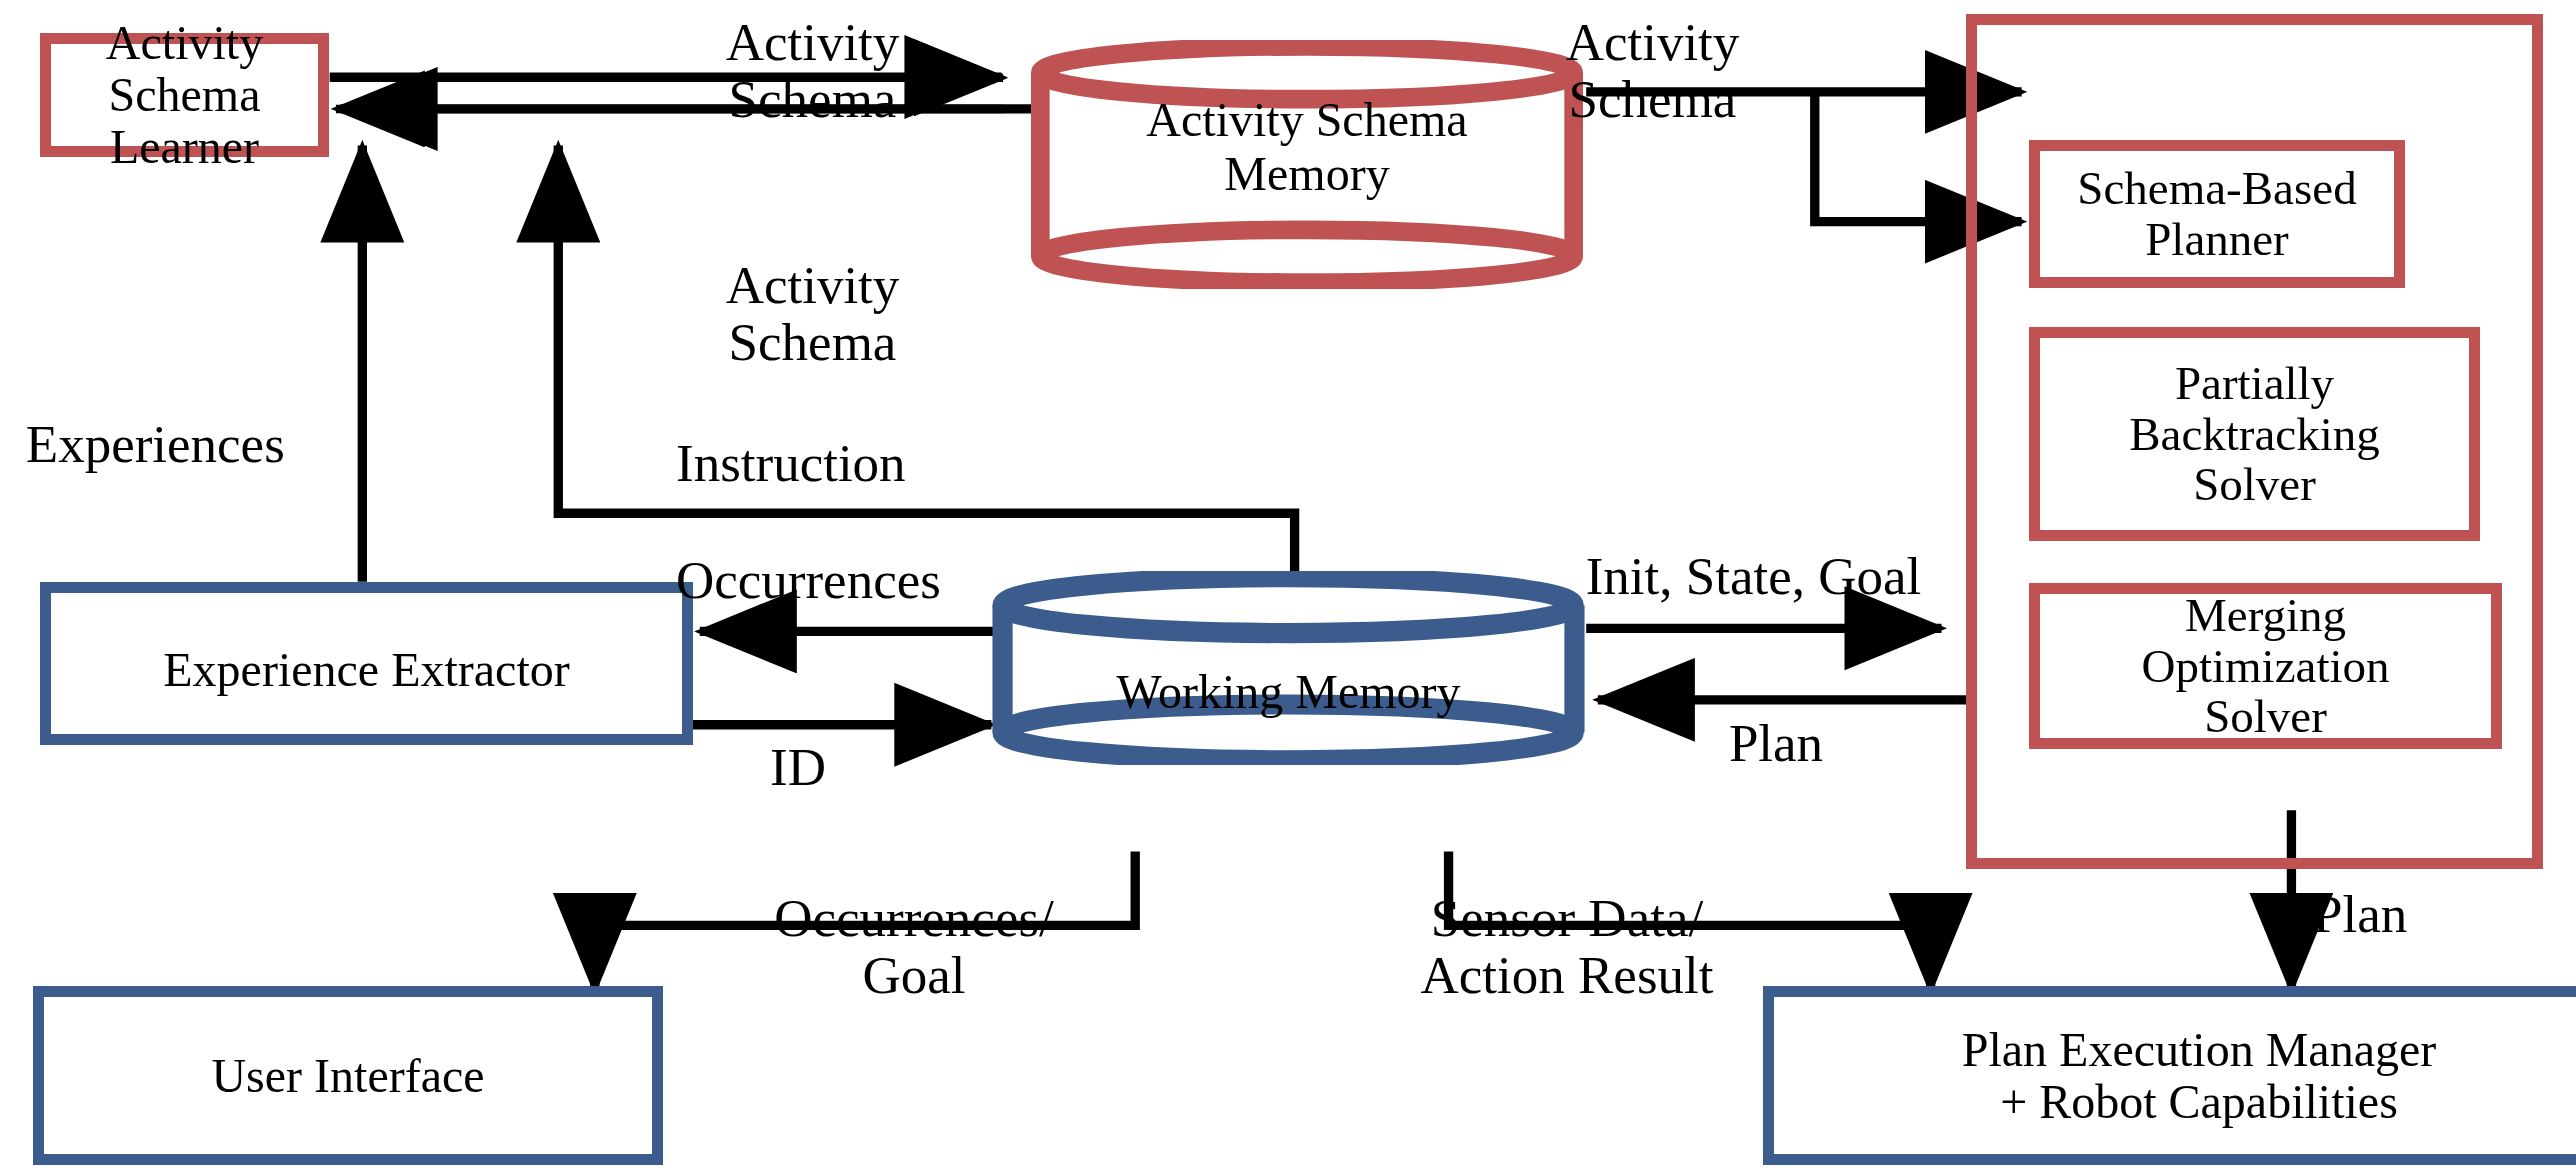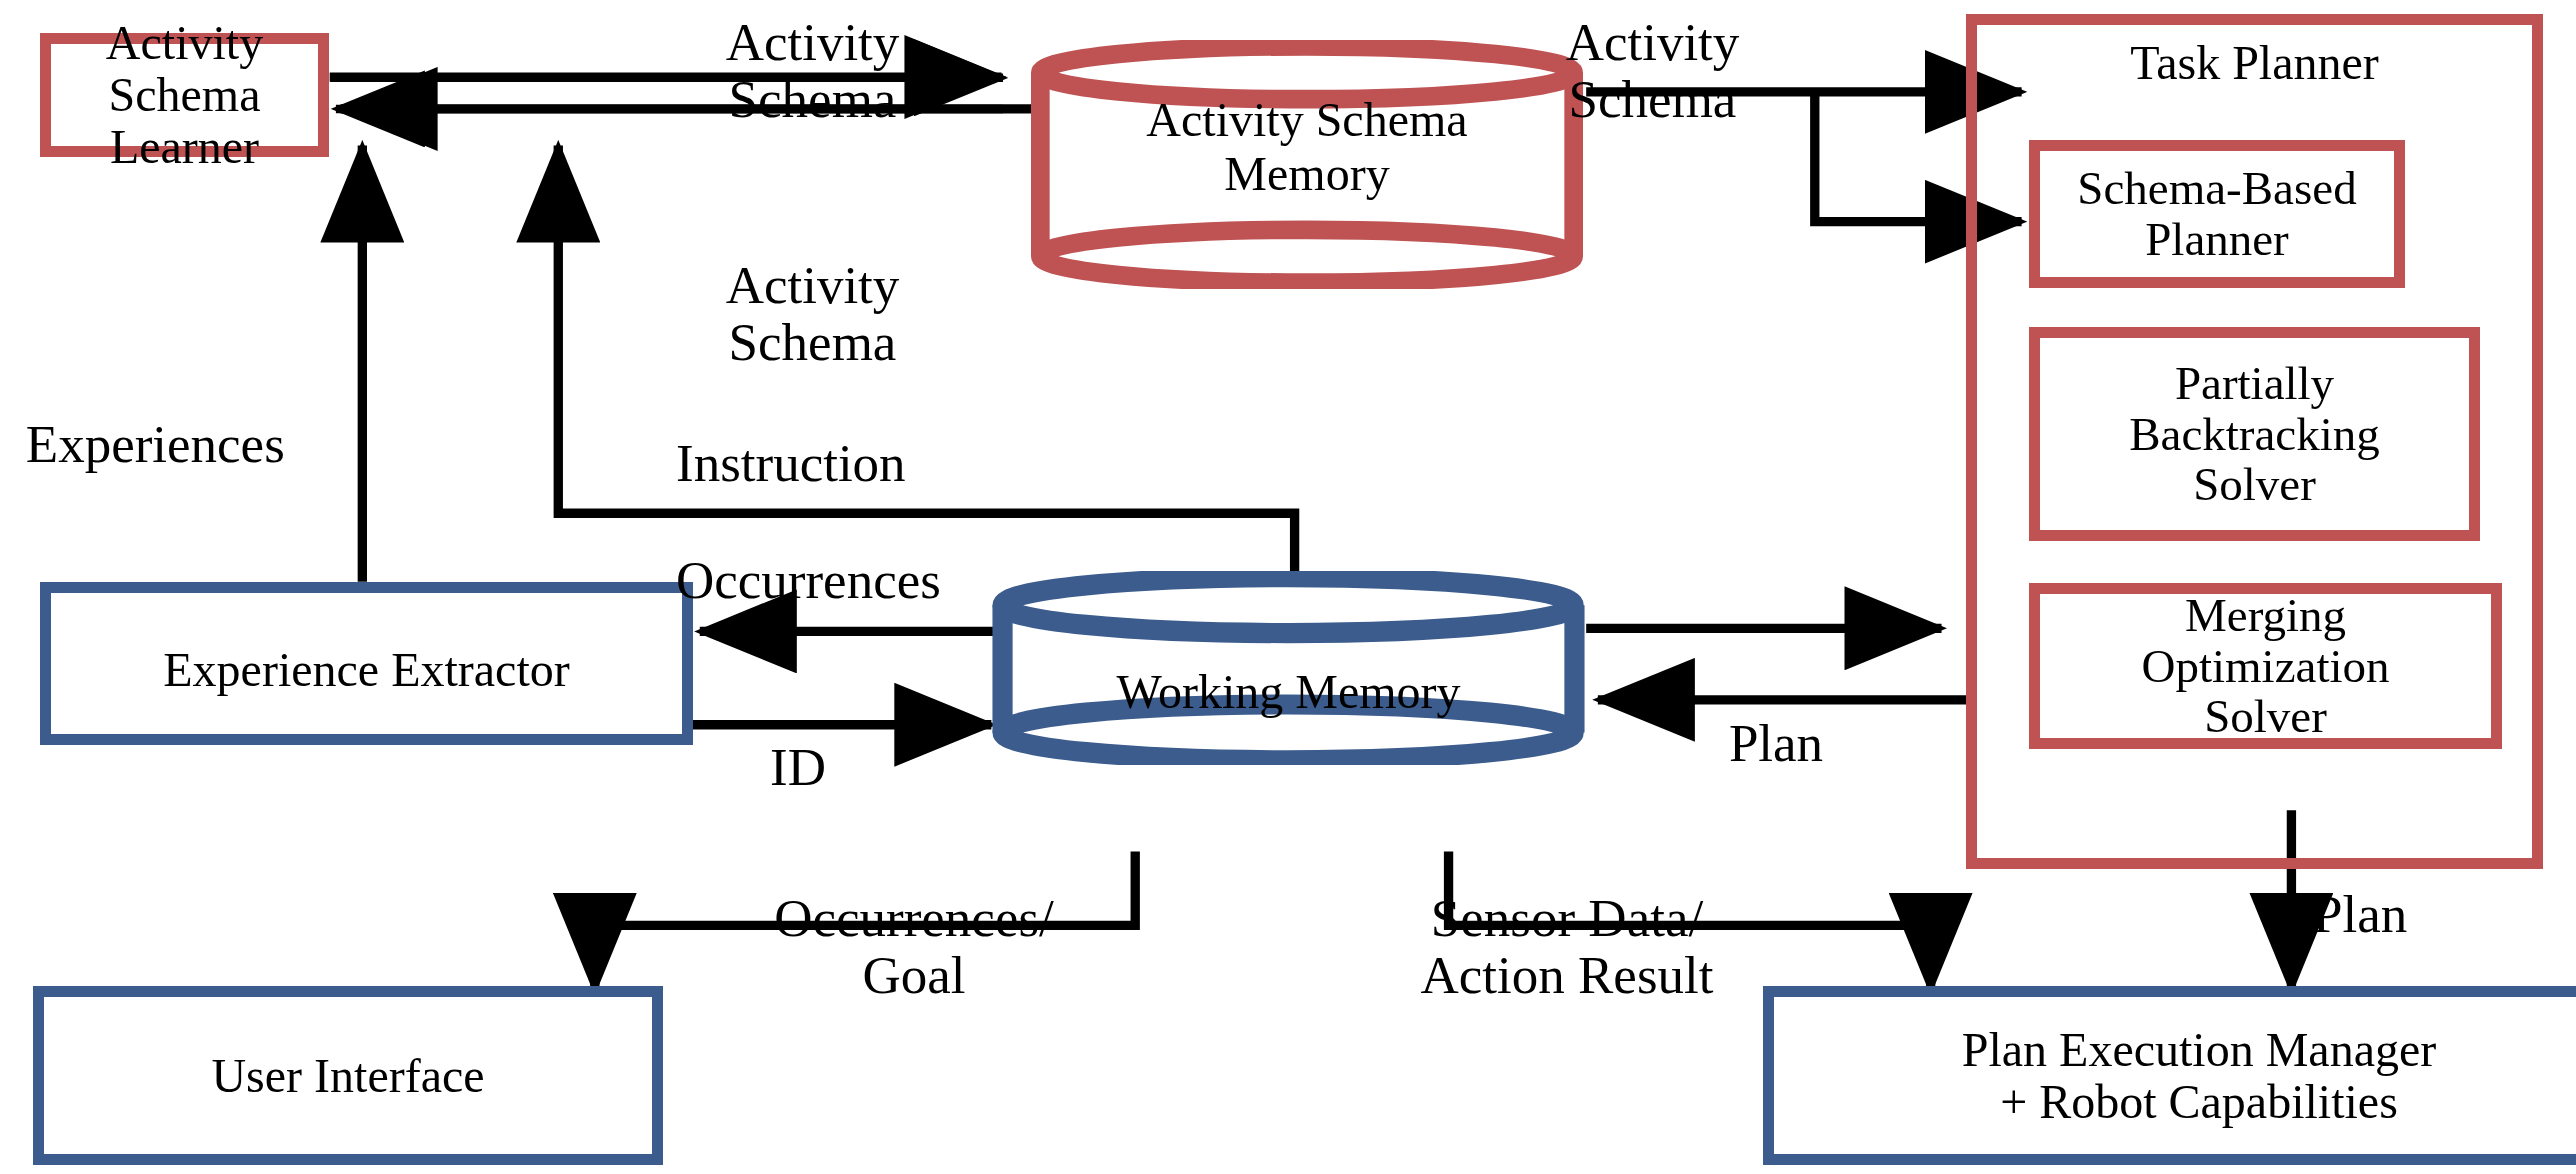--- a/index.html
+++ b/index.html
@@ -128,21 +128,20 @@
   <svg class="cyl" style="left:1031px; top:40px; width:552px; height:249px;" viewBox="0 0 710 320" xmlns="http://www.w3.org/2000/svg">
     <path d="M 12,42 L 12,278" stroke="#bf5353" stroke-width="24" fill="none"></path>
     <path d="M 698,42 L 698,278" stroke="#bf5353" stroke-width="24" fill="none"></path>
     <ellipse cx="355" cy="278" rx="343" ry="34" fill="none" stroke="#bf5353" stroke-width="24"></ellipse>
     <ellipse cx="355" cy="42" rx="343" ry="34" fill="#ffffff" stroke="#bf5353" stroke-width="24"></ellipse>
   </svg>
   <div class="cyl-text t62" style="left:1031px; top:93px; width:552px;">Activity Schema
 Memory</div>
 
   <div class="node-box group-box" style="left:1966px; top:14px; width:577px; height:855px; background:transparent;"></div>
-  <div class="node-label t62" style="left:1966px; top:37px; width:577px;">Task Planner</div>
 
   <div class="node-box red-box t60" style="left:2029px; top:140px; width:376px; height:148px;">
     <span class="node-label t60" style="position:static;">Schema-Based
 Planner</span>
   </div>
 
   <div class="node-box red-box t60" style="left:2029px; top:327px; width:451px; height:214px;">
     <span class="node-label t60" style="position:static;">Partially
 Backtracking
 Solver</span>
@@ -185,20 +184,21 @@
 Schema</div>
 
   <div class="edge-label" style="left:7.8px; top:416px; width:295px; text-align:center;">Experiences</div>
 
   <div class="edge-label" style="left:676px; top:552px; width:311px; text-align:left;">Occurrences</div>
 
   <div class="edge-label" style="left:676px; top:435px; width:295px; text-align:left;">Instruction</div>
 
   <div class="edge-label" style="left:770px; top:739px; width:156px; text-align:left;">ID</div>
 
+  <div class="edge-label" style="left:1571px; top:548px; width:365px;">Init, State, Goal</div>
 
   <div class="edge-label" style="left:1679px; top:715px; width:194px;">Plan</div>
 
   <div class="edge-label" style="left:739px; top:890px; width:350px;">Occurrences/
 Goal</div>
 
   <div class="edge-label" style="left:1392px; top:890px; width:350px;">Sensor Data/
 Action Result</div>
 
   <div class="edge-label" style="left:2313px; top:886px; width:194px; text-align:left;">Plan</div>

